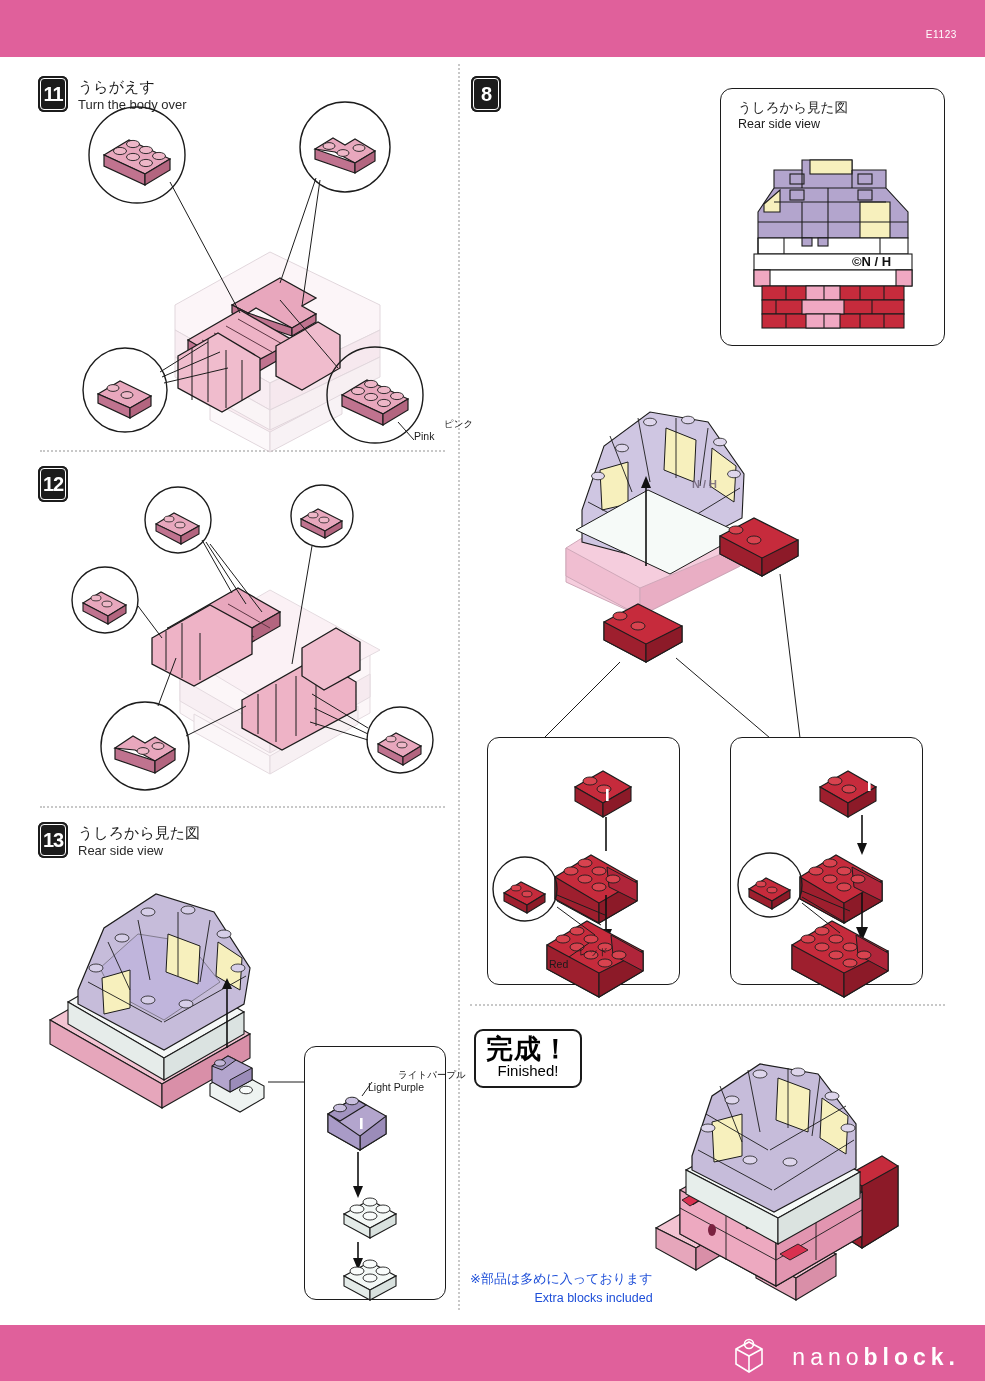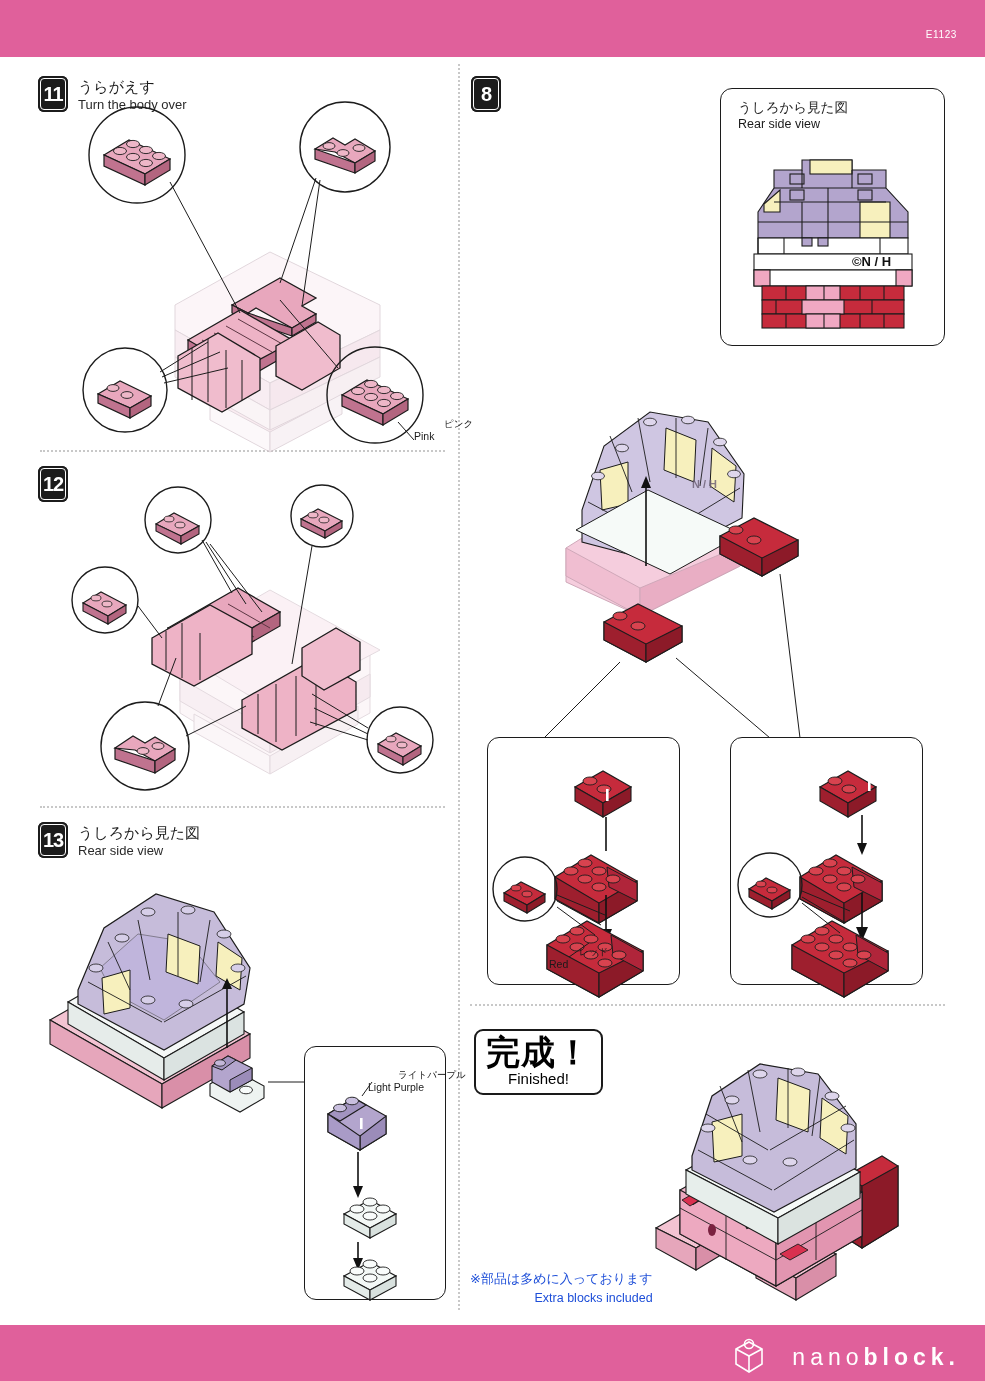--- a/index.html
+++ b/index.html
@@ -97,21 +97,21 @@
   .part-label .en { font-size: 10.5px; display: block; }
 
   
   .finished-box {
     position: absolute;
     border: 2px solid #1a1a1a;
     border-radius: 9px;
     padding: 4px 10px 6px 10px;
     text-align: center; background: #fff;
   }
-  .finished-box .jp { font-size: 34px; font-weight: 700; letter-spacing: 1px; display: block; line-height: 1.05; text-align: right; }
+  .finished-box .jp { font-size: 27px; font-weight: 700; letter-spacing: 1px; display: block; line-height: 1.05; text-align: right; }
   .finished-box .en { font-size: 15px; display: block; line-height: 1.1; }
 
   .note {
     position: absolute; line-height: 1.45; color: #1d4ed8; text-align: right;
   }
   .note .jp { font-size: 13px; display: block; }
   .note .en { font-size: 12.5px; display: block; padding-left: 13px; }
 
   
   svg.art { position: absolute; overflow: visible; }

